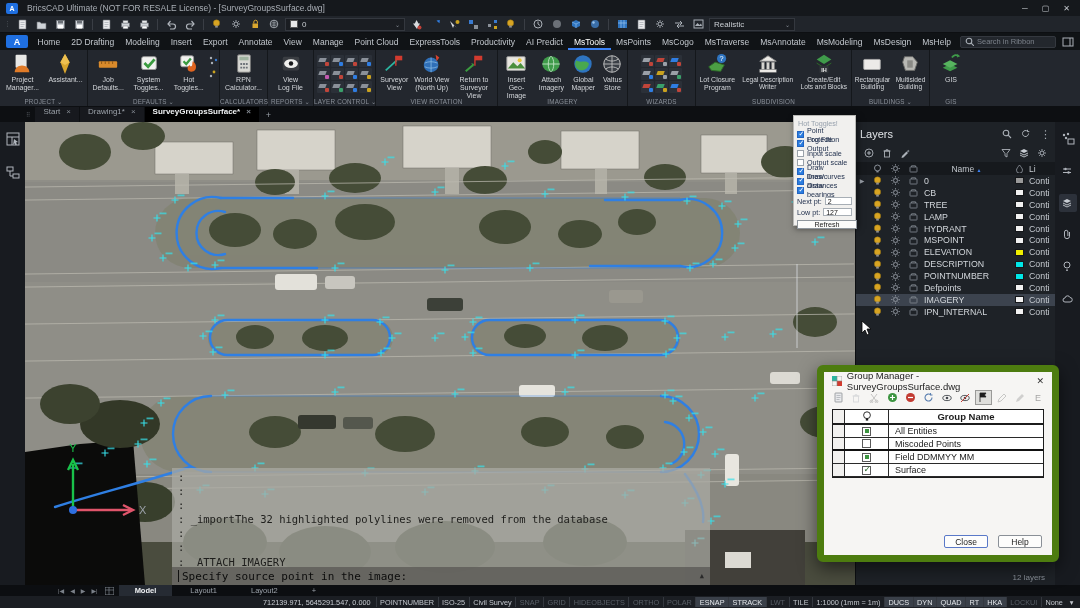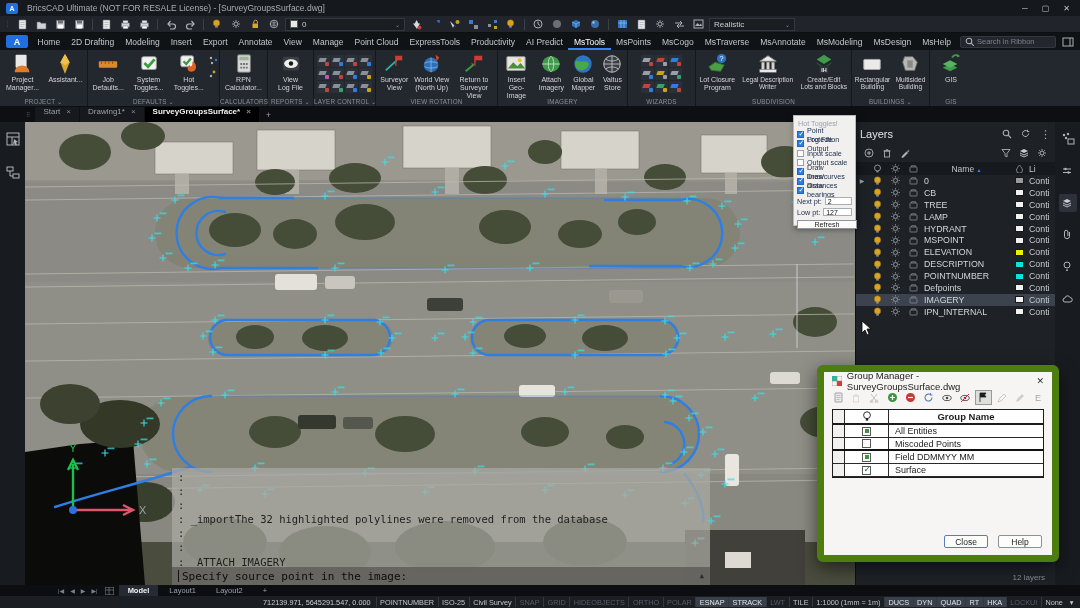--- a/index.html
+++ b/index.html
@@ -98,21 +98,21 @@
 .gm-c2.hdr{text-align:center;padding:0}
 .gmcb{width:9px;height:9px;border:1px solid #5a5a5a;background:#fff;position:relative}
 .gmcb.filled::after{content:"";position:absolute;inset:1.5px;background:#3c9440}
 .gmcb.checked::after{content:"\2713";position:absolute;left:.5px;top:-2.5px;font-size:9px;color:#2d6b30}
 .gm-btns{position:absolute;bottom:7px;right:10px;display:flex;gap:10px}
 .gm-btn{width:44px;height:13px;background:#fdfdfc;border:1px solid #8a9097;border-radius:2px;display:flex;align-items:center;justify-content:center;font-size:8.5px;color:#1c1c1c}
 .gm-btn.def{border-color:#5a79c8}
 
 .layoutbar{left:0;top:585px;width:1080px;height:11px;background:#0c0e11;display:flex;align-items:center;gap:2px;padding-left:56px;font-size:7px;color:#8a9099}
 .lnav{padding:0 2px;font-size:6px;color:#7b8189}
-.ltab{padding:0 9px;height:11px;display:flex;align-items:center;font-size:7.5px;color:#9aa0a8}
+.ltab{padding:0 16px;height:11px;display:flex;align-items:center;font-size:7.5px;color:#9aa0a8}
 .ltab.active{background:#262b33;color:#f0f2f4;font-weight:bold}
 
 .statusbar{left:0;top:596px;width:1080px;height:12px;background:#1b1e23;display:flex;align-items:center;justify-content:flex-end;font-size:7.3px;padding-right:3px}
 .sitem{padding:0 3.5px;border-left:1px solid #34383f;color:#c3c7cd;white-space:nowrap;height:10px;display:flex;align-items:center}
 .sitem.dim{color:#585e66}
 .sitem.active{background:#3a4049;color:#e4e7eb}
 .sitem.normal{color:#c3c7cd}
 .coord{padding:0 5px;color:#c9cdd3;white-space:nowrap}
 
 .cursorArrow{z-index:60;pointer-events:none}

